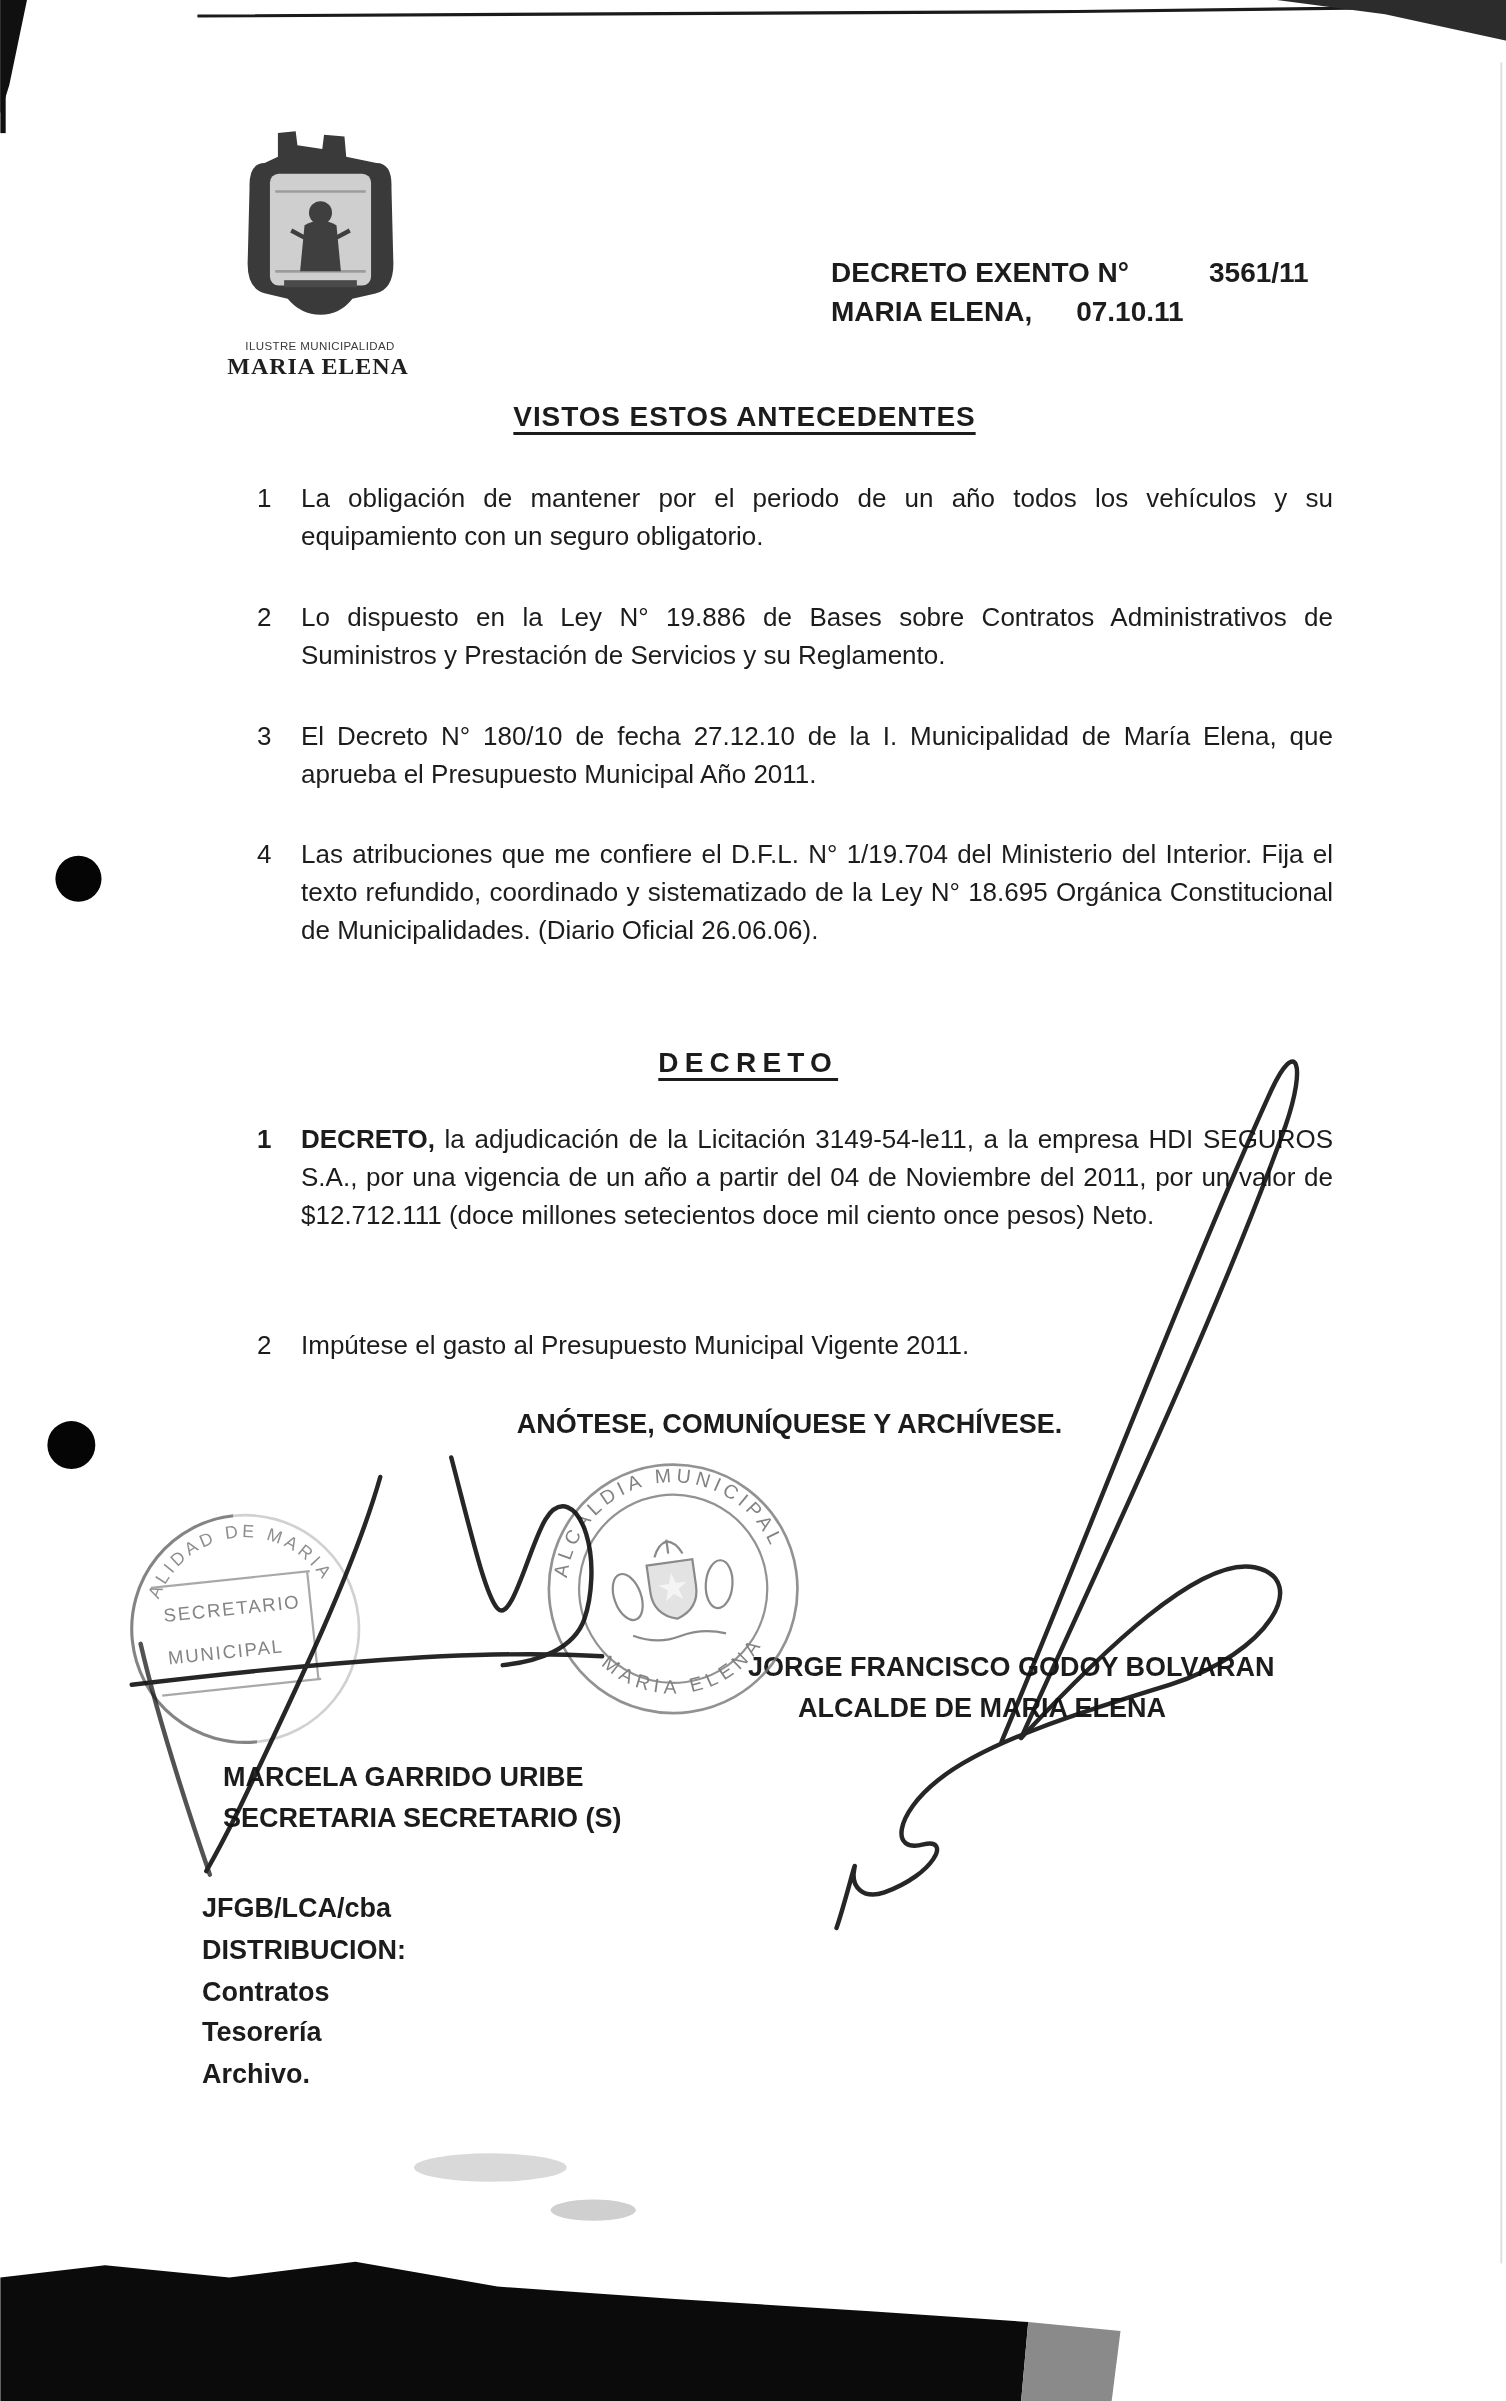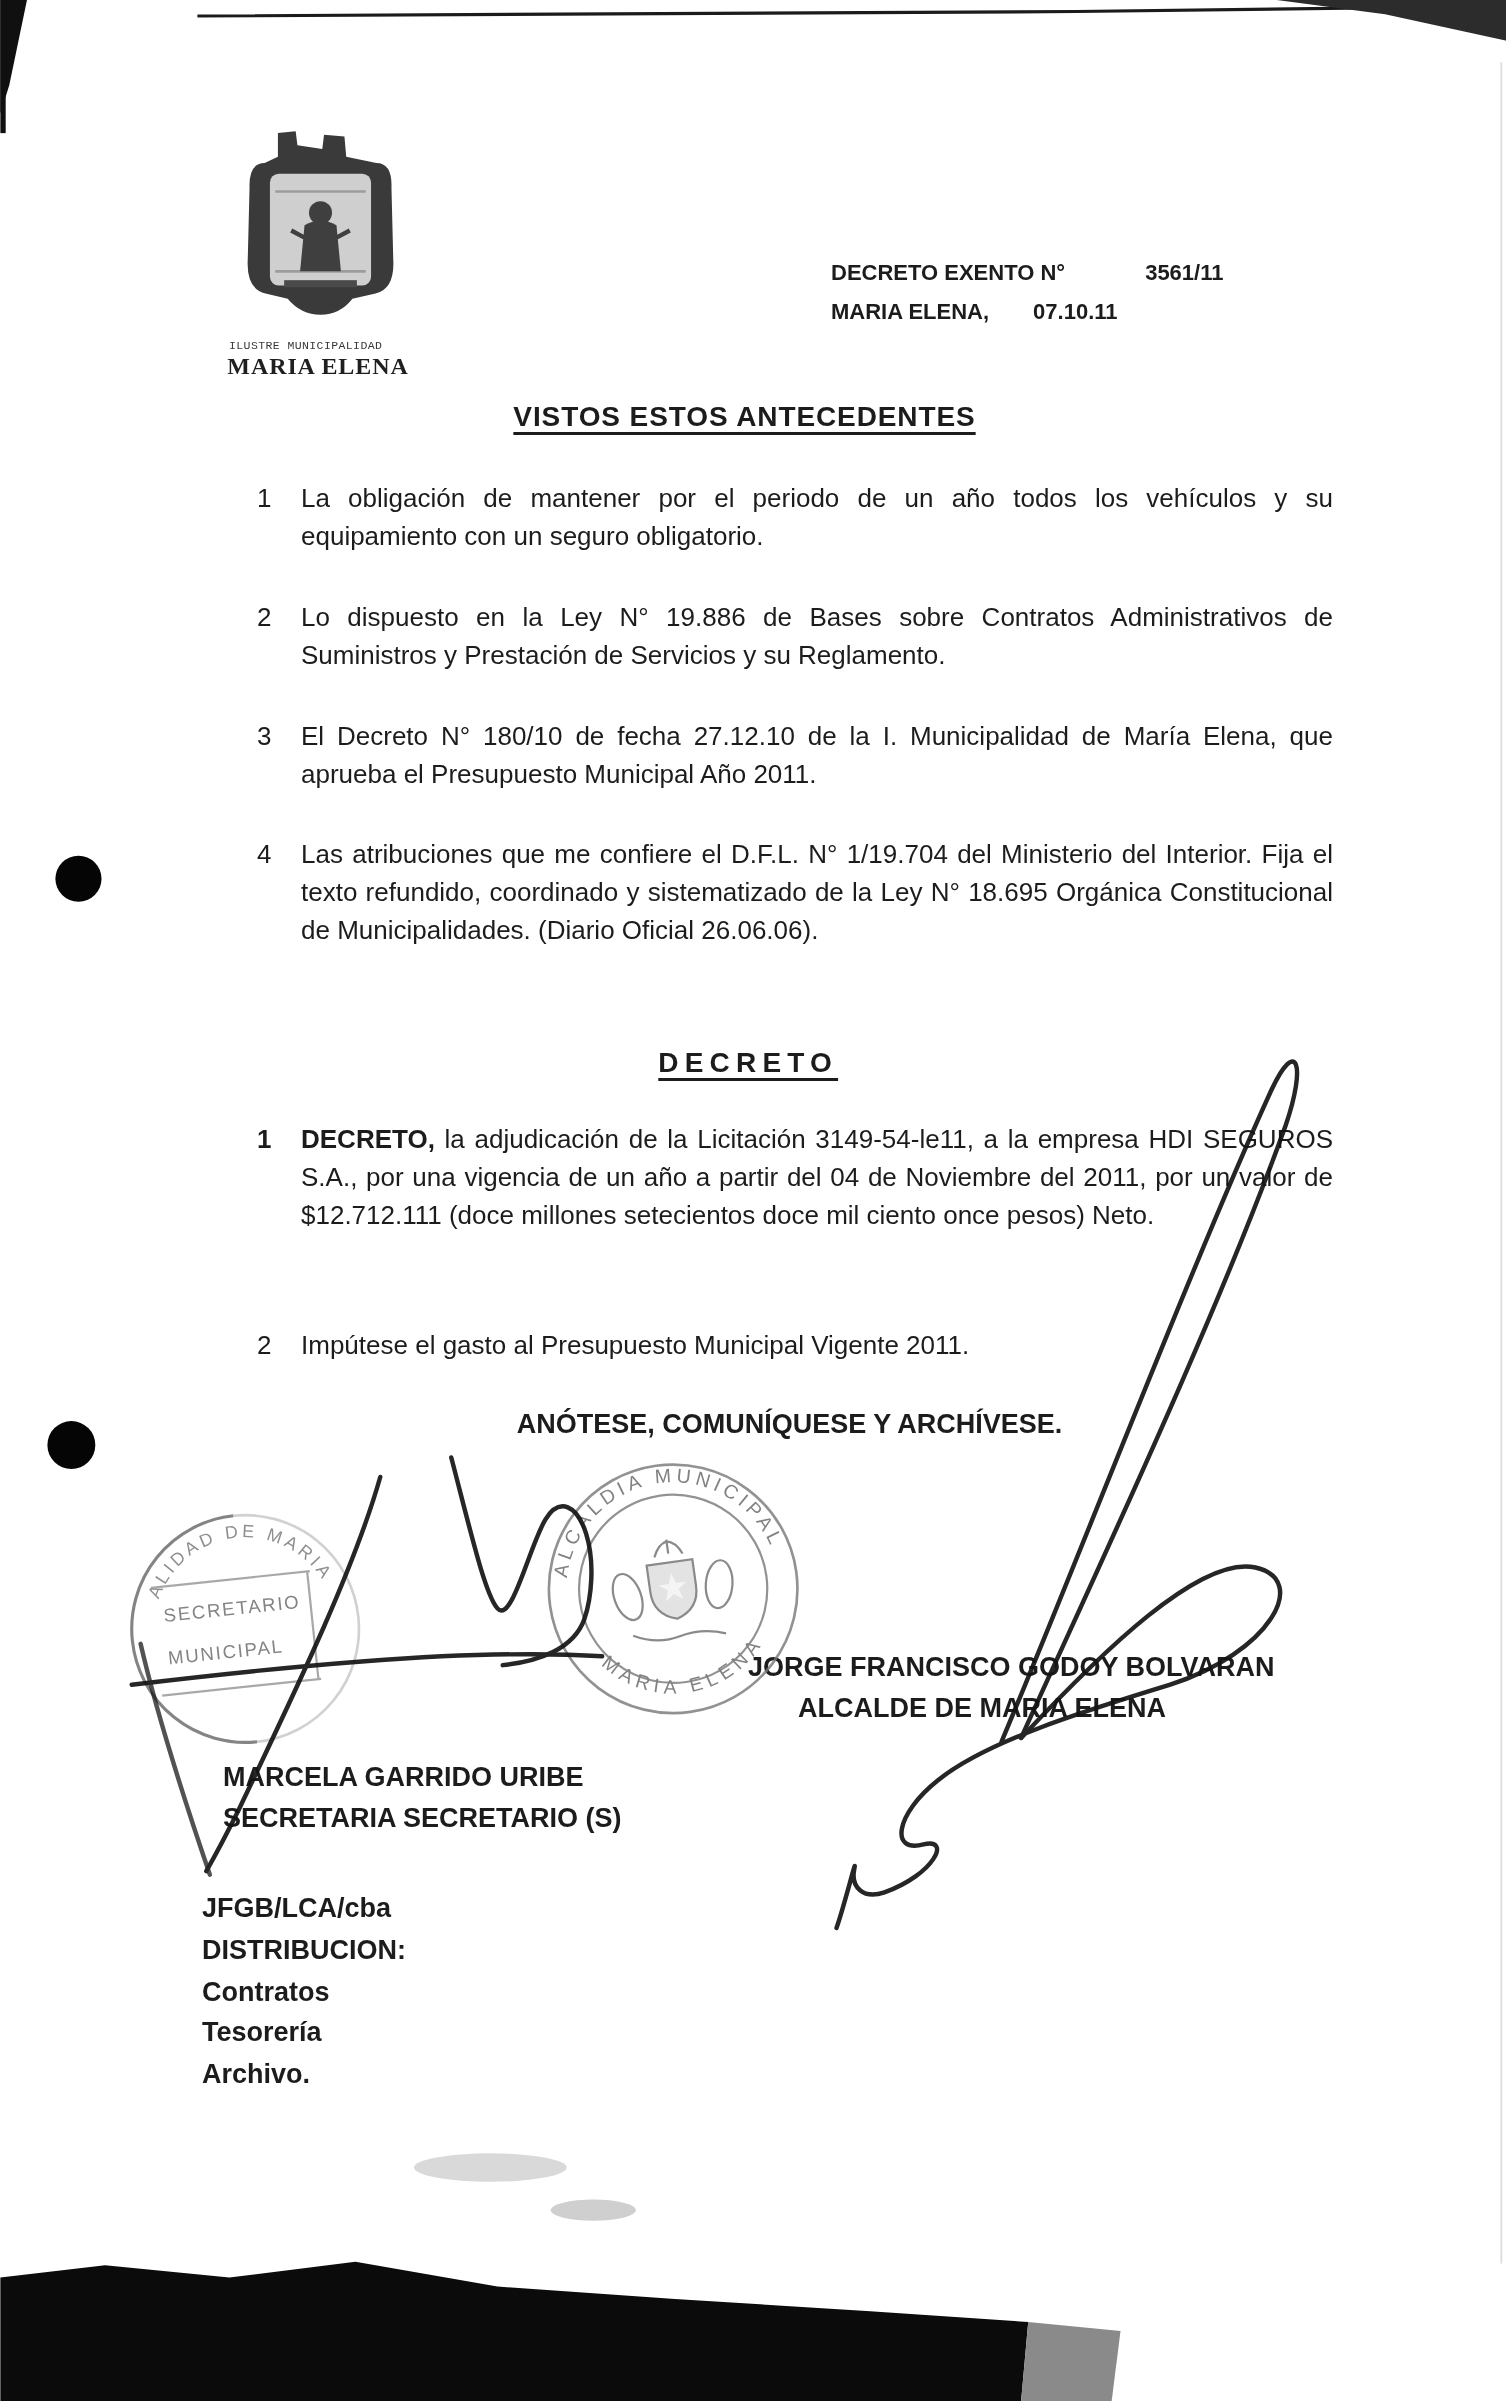--- a/index.html
+++ b/index.html
@@ -10,23 +10,23 @@
   .abs{position:absolute;}
   .b{font-weight:bold;}
   .center{left:0;right:0;text-align:center;}
   .title-underline{
     font-weight:bold;font-size:28px;letter-spacing:0.9px;
     text-decoration:underline;text-decoration-thickness:2.7px;text-underline-offset:6.2px;
   }
   .item{position:absolute;left:257px;width:1076px;}
   .item .num{position:absolute;left:0;top:0;}
   .item .txt{margin-left:44px;text-align:justify;line-height:38px;}
-  .seal-org{font-family:Liberation Mono, monospace;font-size:11.5px;letter-spacing:0.4px;color:#3a3a3a;line-height:14px;}
+  .seal-org{font-family:Liberation Sans, sans-serif;font-size:11.5px;letter-spacing:0.4px;color:#3a3a3a;text-align:center;line-height:14px;}
   .seal-name{font-family:"Liberation Serif",serif;font-weight:bold;font-size:24px;letter-spacing:0.9px;color:#1f1f1f;text-align:center;line-height:27px;}
-  .hdr{font-weight:bold;font-size:22px;white-space:nowrap;line-height:34px;}
+  .hdr{font-weight:bold;font-size:28px;white-space:nowrap;line-height:34px;}
   .sig-name{font-weight:bold;font-size:27px;white-space:nowrap;}
   .overlay{position:absolute;left:0;top:0;z-index:6;pointer-events:none;}
   .emblem{position:absolute;z-index:2;}
   .stamp-text{font-family:"Liberation Sans",sans-serif;}
 </style>
 </head>
 <body>
 
 <svg class="emblem" style="left:238px;top:124px" width="165" height="213" viewBox="0 0 186 240">
   <path d="M30,44 Q12,44 13,72 L11,152 Q9,186 31,191 L56,197 Q71,215 93,215 Q115,215 129,197 L155,191 Q177,186 175,152 L173,72 Q174,44 156,44 L122,37 L120,14 L97,12 L95,28 L67,24 L65,8 L45,10 L45,37 Z" fill="#3a3a3a"></path>

